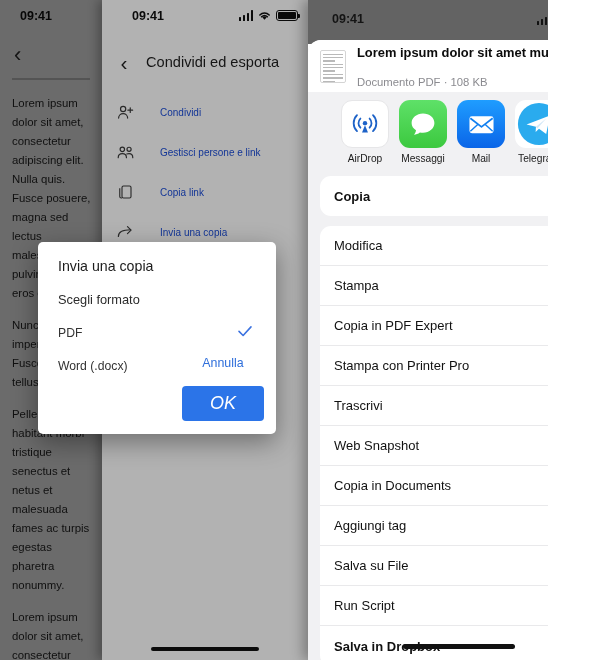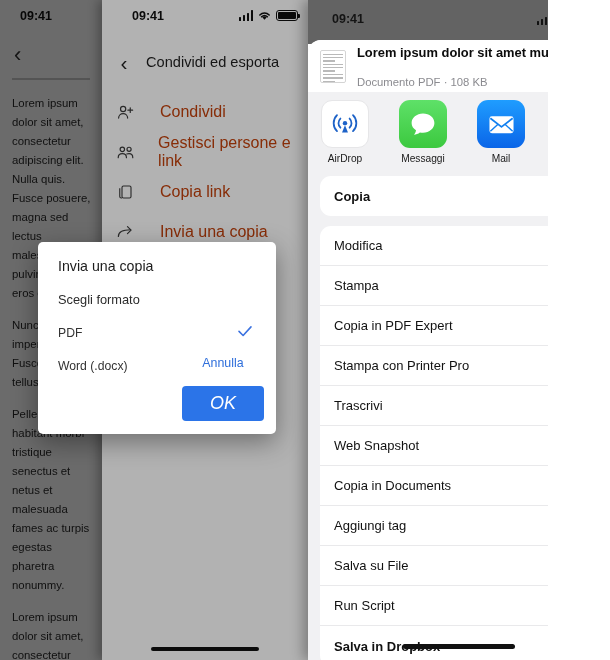--- a/index.html
+++ b/index.html
@@ -80,21 +80,21 @@
 
   .p2-list { position: absolute; left: 0; top: 92px; width: 100%; }
   .p2-item {
     display: flex; align-items: center; height: 40px; padding-left: 14px;
   }
   .p2-icon {
     width: 28px; height: 22px; display: flex; align-items: center;
     justify-content: flex-start; color: #3c3c3c;
   }
   .p2-label {
-    font-size: 16px; color: #c2410c; margin-left: 16px;
+    font-size: 10px; color: #1d4ed8; margin-left: 16px;
   }
   
   .p2-dim {
     position: absolute; left: 102px; top: 0; width: 206px; height: 660px;
     background: rgba(0,0,0,0.30); pointer-events: none;
   }
   .p2-homebar {
     position: absolute; left: 50%; transform: translateX(-50%);
     bottom: 9px; width: 108px; height: 4.5px; background: #111; border-radius: 3px;
   }
@@ -174,21 +174,21 @@
   }
   .p3-fsub { font-size: 11.3px; color: #8b8b90; margin-top: 16px; }
   .p3-close {
     width: 22px; height: 22px; border-radius: 50%; background: #e3e3e6;
     display: flex; align-items: center; justify-content: center;
     color: #78787e; font-size: 13px; flex: none; cursor: pointer;
   }
 
   .p3-apps {
     position: absolute; left: 0; top: 52px; width: 100%; height: 82px;
-    display: flex; align-items: flex-start; padding: 8px 0 0 10px; gap: 24px;
+    display: flex; align-items: flex-start; padding: 8px 0 0 30px; gap: 4px;
     overflow: hidden;
   }
   .appcell { width: 54px; flex: none; text-align: center; }
   .appicon {
     width: 48px; height: 48px; border-radius: 11px; margin: 0 auto;
     display: flex; align-items: center; justify-content: center; overflow: hidden;
   }
   .appname {
     font-size: 10.2px; color: #1a1a1a; margin-top: 5px;
     white-space: nowrap; overflow: hidden; text-overflow: clip;

